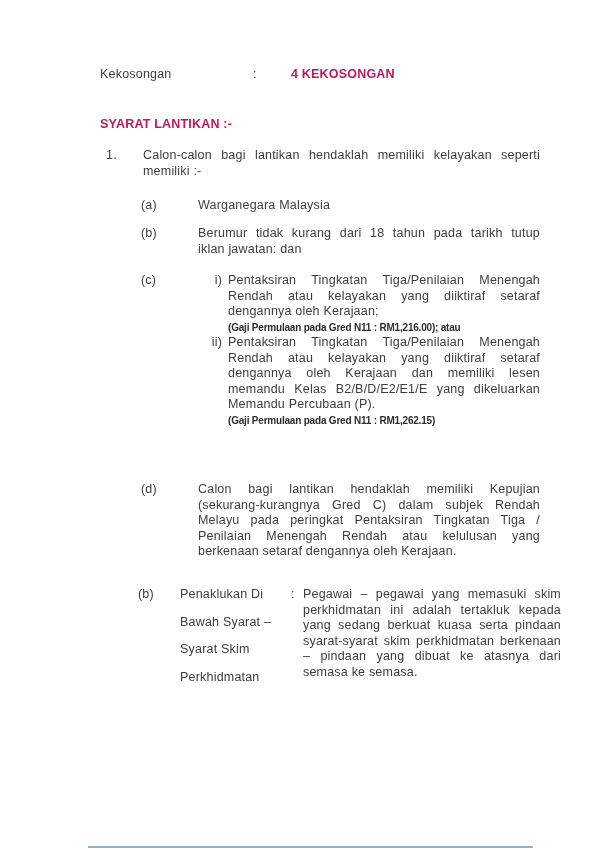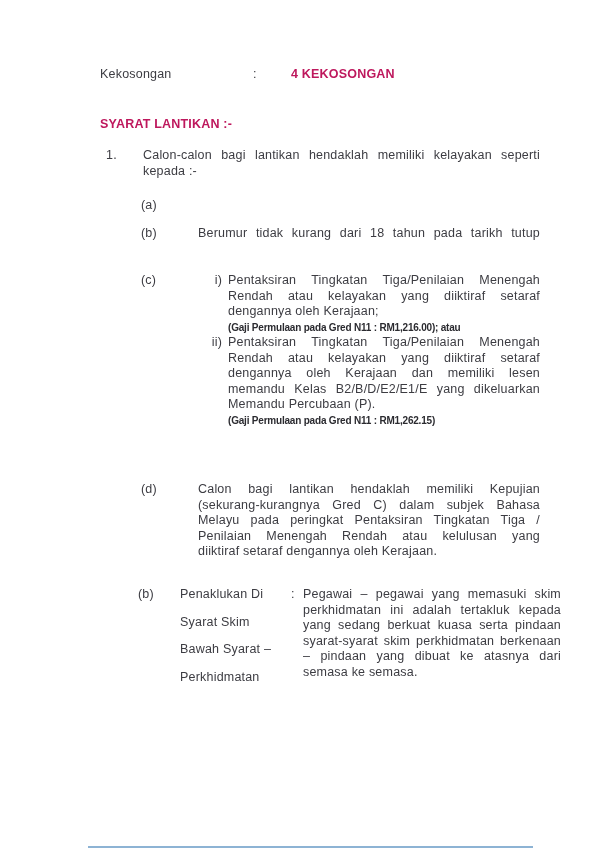--- a/index.html
+++ b/index.html
@@ -34,28 +34,32 @@
 
   <span class="abs" style="left:92px;top:67px;">Kekosongan</span>
   <span class="abs" style="left:245px;top:67px;">:</span>
   <span class="abs bold" style="left:283px;top:67px;">4 KEKOSONGAN</span>
 
   <div class="abs bold" style="left:92px;top:117px;">SYARAT LANTIKAN :-</div>
 
   <span class="abs" style="left:98px;top:148px;">1.</span>
   <div class="abs jlines" style="left:135px;top:148px;width:397px;">
       <div class="jline">Calon-calon bagi lantikan hendaklah memiliki kelayakan seperti</div>
-      <div class="jline last">kepada :-</div>
+      <div class="jline last">memiliki :-</div>
     </div>
 
   <span class="abs marker" style="left:133px;top:198px;">(a)</span>
+  <div class="abs plain" style="left:190px;top:198px;width:342px;">
+      <div class="jline last">Warganegara Malaysia</div>
+    </div>
 
   <span class="abs marker" style="left:133px;top:226px;">(b)</span>
   <div class="abs jlines" style="left:190px;top:226px;width:342px;">
       <div class="jline">Berumur tidak kurang dari 18 tahun pada tarikh tutup</div>
+      <div class="jline last">iklan jawatan: dan</div>
     </div>
 
   <span class="abs marker" style="left:133px;top:273px;">(c)</span>
 
   <span class="abs marker marker-right" style="left:196px;top:273px;width:18px;">i)</span>
   <div class="abs" style="left:220px;top:273px;width:312px;">
     <div class="jlines">
         <div class="jline">Pentaksiran Tingkatan Tiga/Penilaian Menengah</div>
         <div class="jline">Rendah atau kelayakan yang diiktiraf setaraf</div>
         <div class="jline last">dengannya oleh Kerajaan;</div>
@@ -71,31 +75,31 @@
         <div class="jline">dengannya oleh Kerajaan dan memiliki lesen</div>
         <div class="jline">memandu Kelas B2/B/D/E2/E1/E yang dikeluarkan</div>
         <div class="jline last">Memandu Percubaan (P).</div>
       </div>
     <div class="salary">(Gaji Permulaan pada Gred N11 : RM1,262.15)</div>
   </div>
 
   <span class="abs marker" style="left:133px;top:482px;">(d)</span>
   <div class="abs jlines" style="left:190px;top:482px;width:342px;">
       <div class="jline">Calon bagi lantikan hendaklah memiliki Kepujian</div>
-      <div class="jline">(sekurang-kurangnya Gred C) dalam subjek Bahasa</div>
+      <div class="jline">(sekurang-kurangnya Gred C) dalam subjek Rendah</div>
       <div class="jline">Melayu pada peringkat Pentaksiran Tingkatan Tiga /</div>
       <div class="jline">Penilaian Menengah Rendah atau kelulusan yang</div>
-      <div class="jline last">diiktiraf setaraf dengannya oleh Kerajaan.</div>
+      <div class="jline last">berkenaan setaraf dengannya oleh Kerajaan.</div>
     </div>
 
   <span class="abs marker" style="left:130px;top:587px;">(b)</span>
   <div class="abs plain labels" style="left:172px;top:581px;width:118px;">
       <div class="jline">Penaklukan Di</div>
+      <div class="jline">Bawah Syarat –</div>
       <div class="jline">Syarat Skim</div>
-      <div class="jline">Bawah Syarat –</div>
       <div class="jline last">Perkhidmatan</div>
     </div>
   <span class="abs" style="left:283px;top:587px;">:</span>
   <div class="abs jlines" style="left:295px;top:587px;width:258px;">
       <div class="jline">Pegawai – pegawai yang memasuki skim</div>
       <div class="jline">perkhidmatan ini adalah tertakluk kepada</div>
       <div class="jline">yang sedang berkuat kuasa serta pindaan</div>
       <div class="jline">syarat-syarat skim perkhidmatan berkenaan</div>
       <div class="jline">– pindaan yang dibuat ke atasnya dari</div>
       <div class="jline last">semasa ke semasa.</div>

